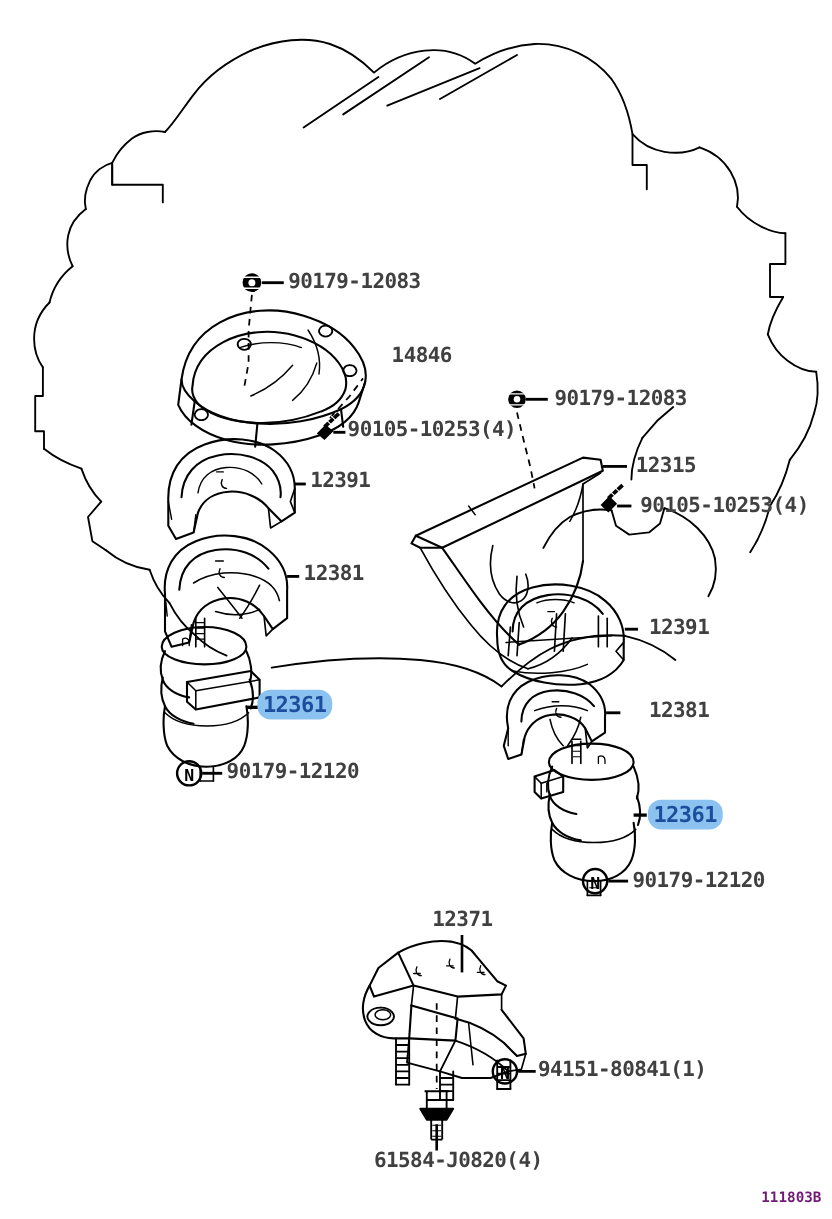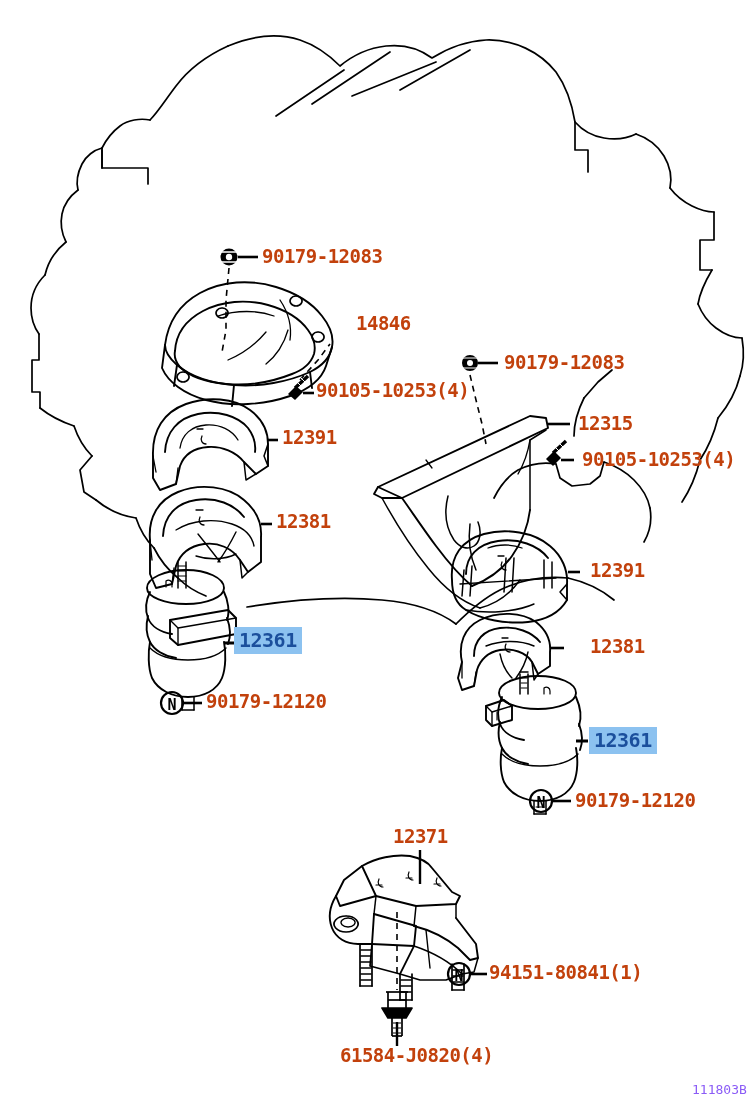--- a/index.html
+++ b/index.html
@@ -24,37 +24,38 @@
     left: 0; top: 0;
     width: 756px;
     height: 1108px;
   }
   .lbl {
     position: absolute;
     font-family: "DejaVu Sans Mono", monospace;
     font-weight: bold;
     font-size: 19px;
     letter-spacing: -0.5px;
-    color: #c2410c;
+    color: #404040;
     white-space: nowrap;
     line-height: 1;
   }
   .lbl.hl {
     color: #1B4F9C;
     background: #8CC2F0;
     padding: 3px 5px 4px 5px;
     font-size: 20px;
+    border-radius: 12px;
   }
   .corner-code {
     position: absolute;
     font-family: "DejaVu Sans Mono", monospace;
-    font-weight: normal;
+    font-weight: bold;
     font-size: 13px;
     letter-spacing: 0px;
-    color: #8b5cf6;
+    color: #701a75;
     white-space: nowrap;
   }
 </style>
 </head>
 <body>
 
 <div id="page">
 
   <svg id="artboard" viewBox="0 0 756 1108" xmlns="http://www.w3.org/2000/svg">
 

